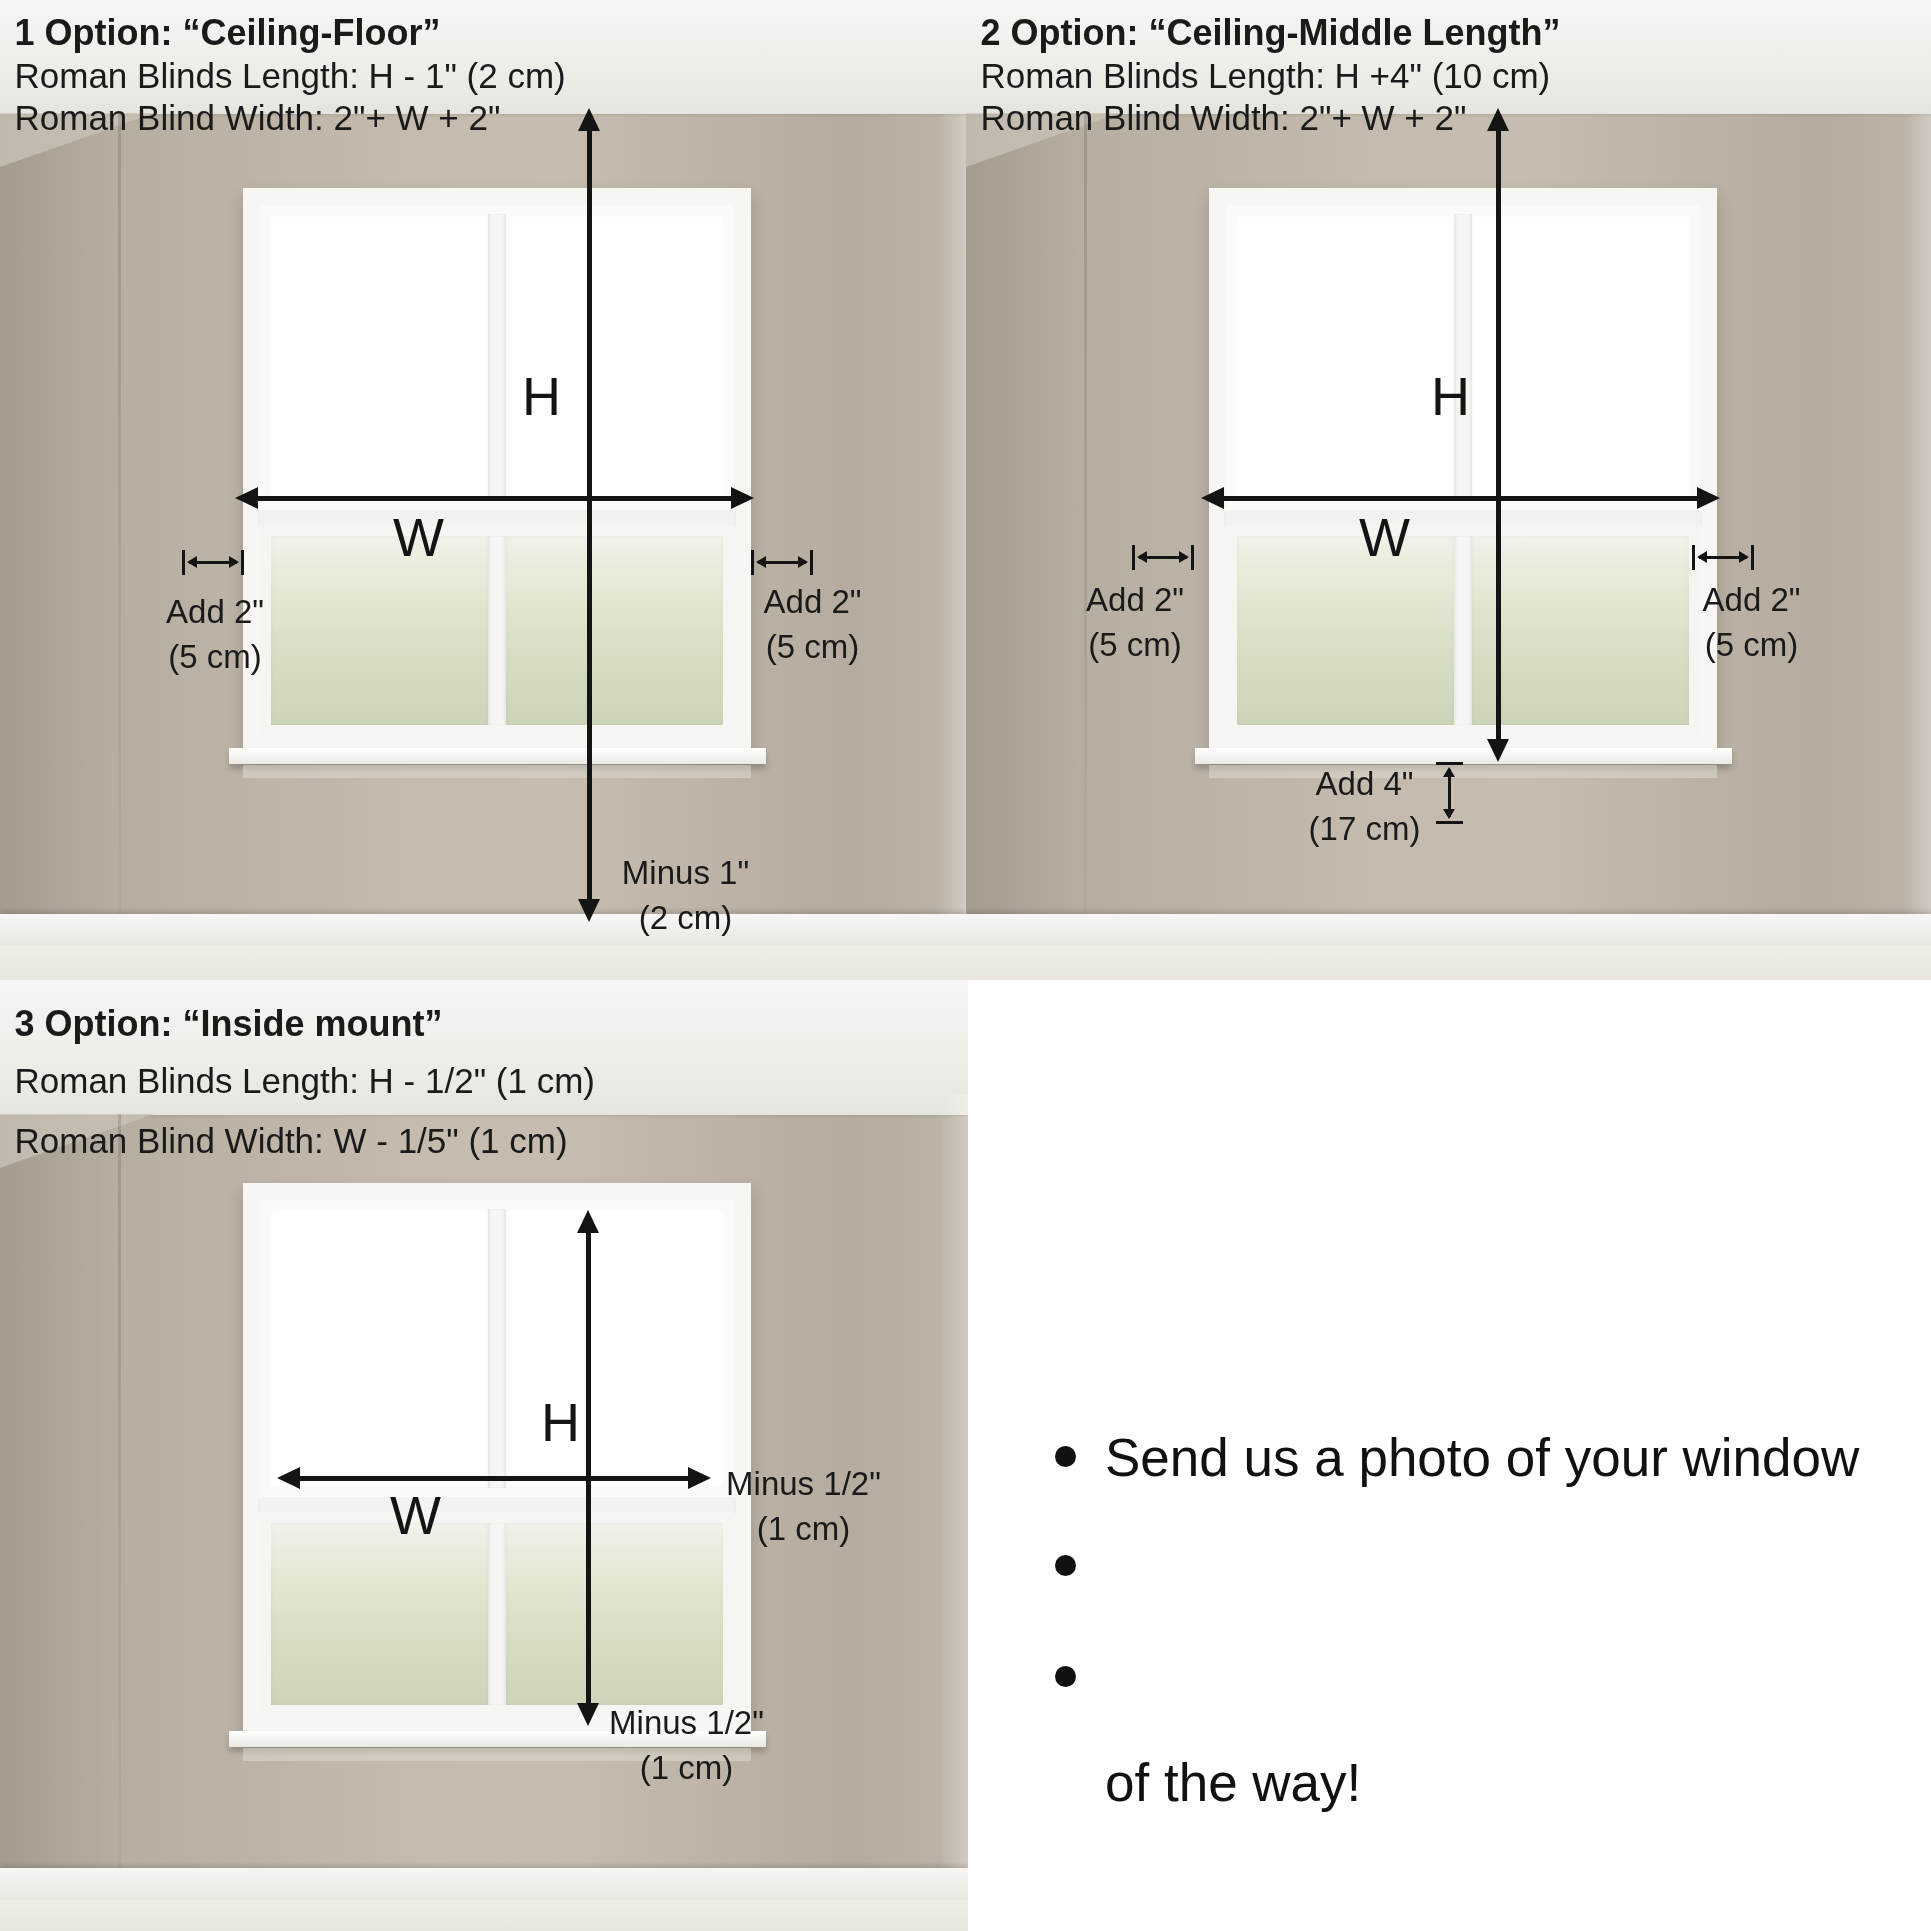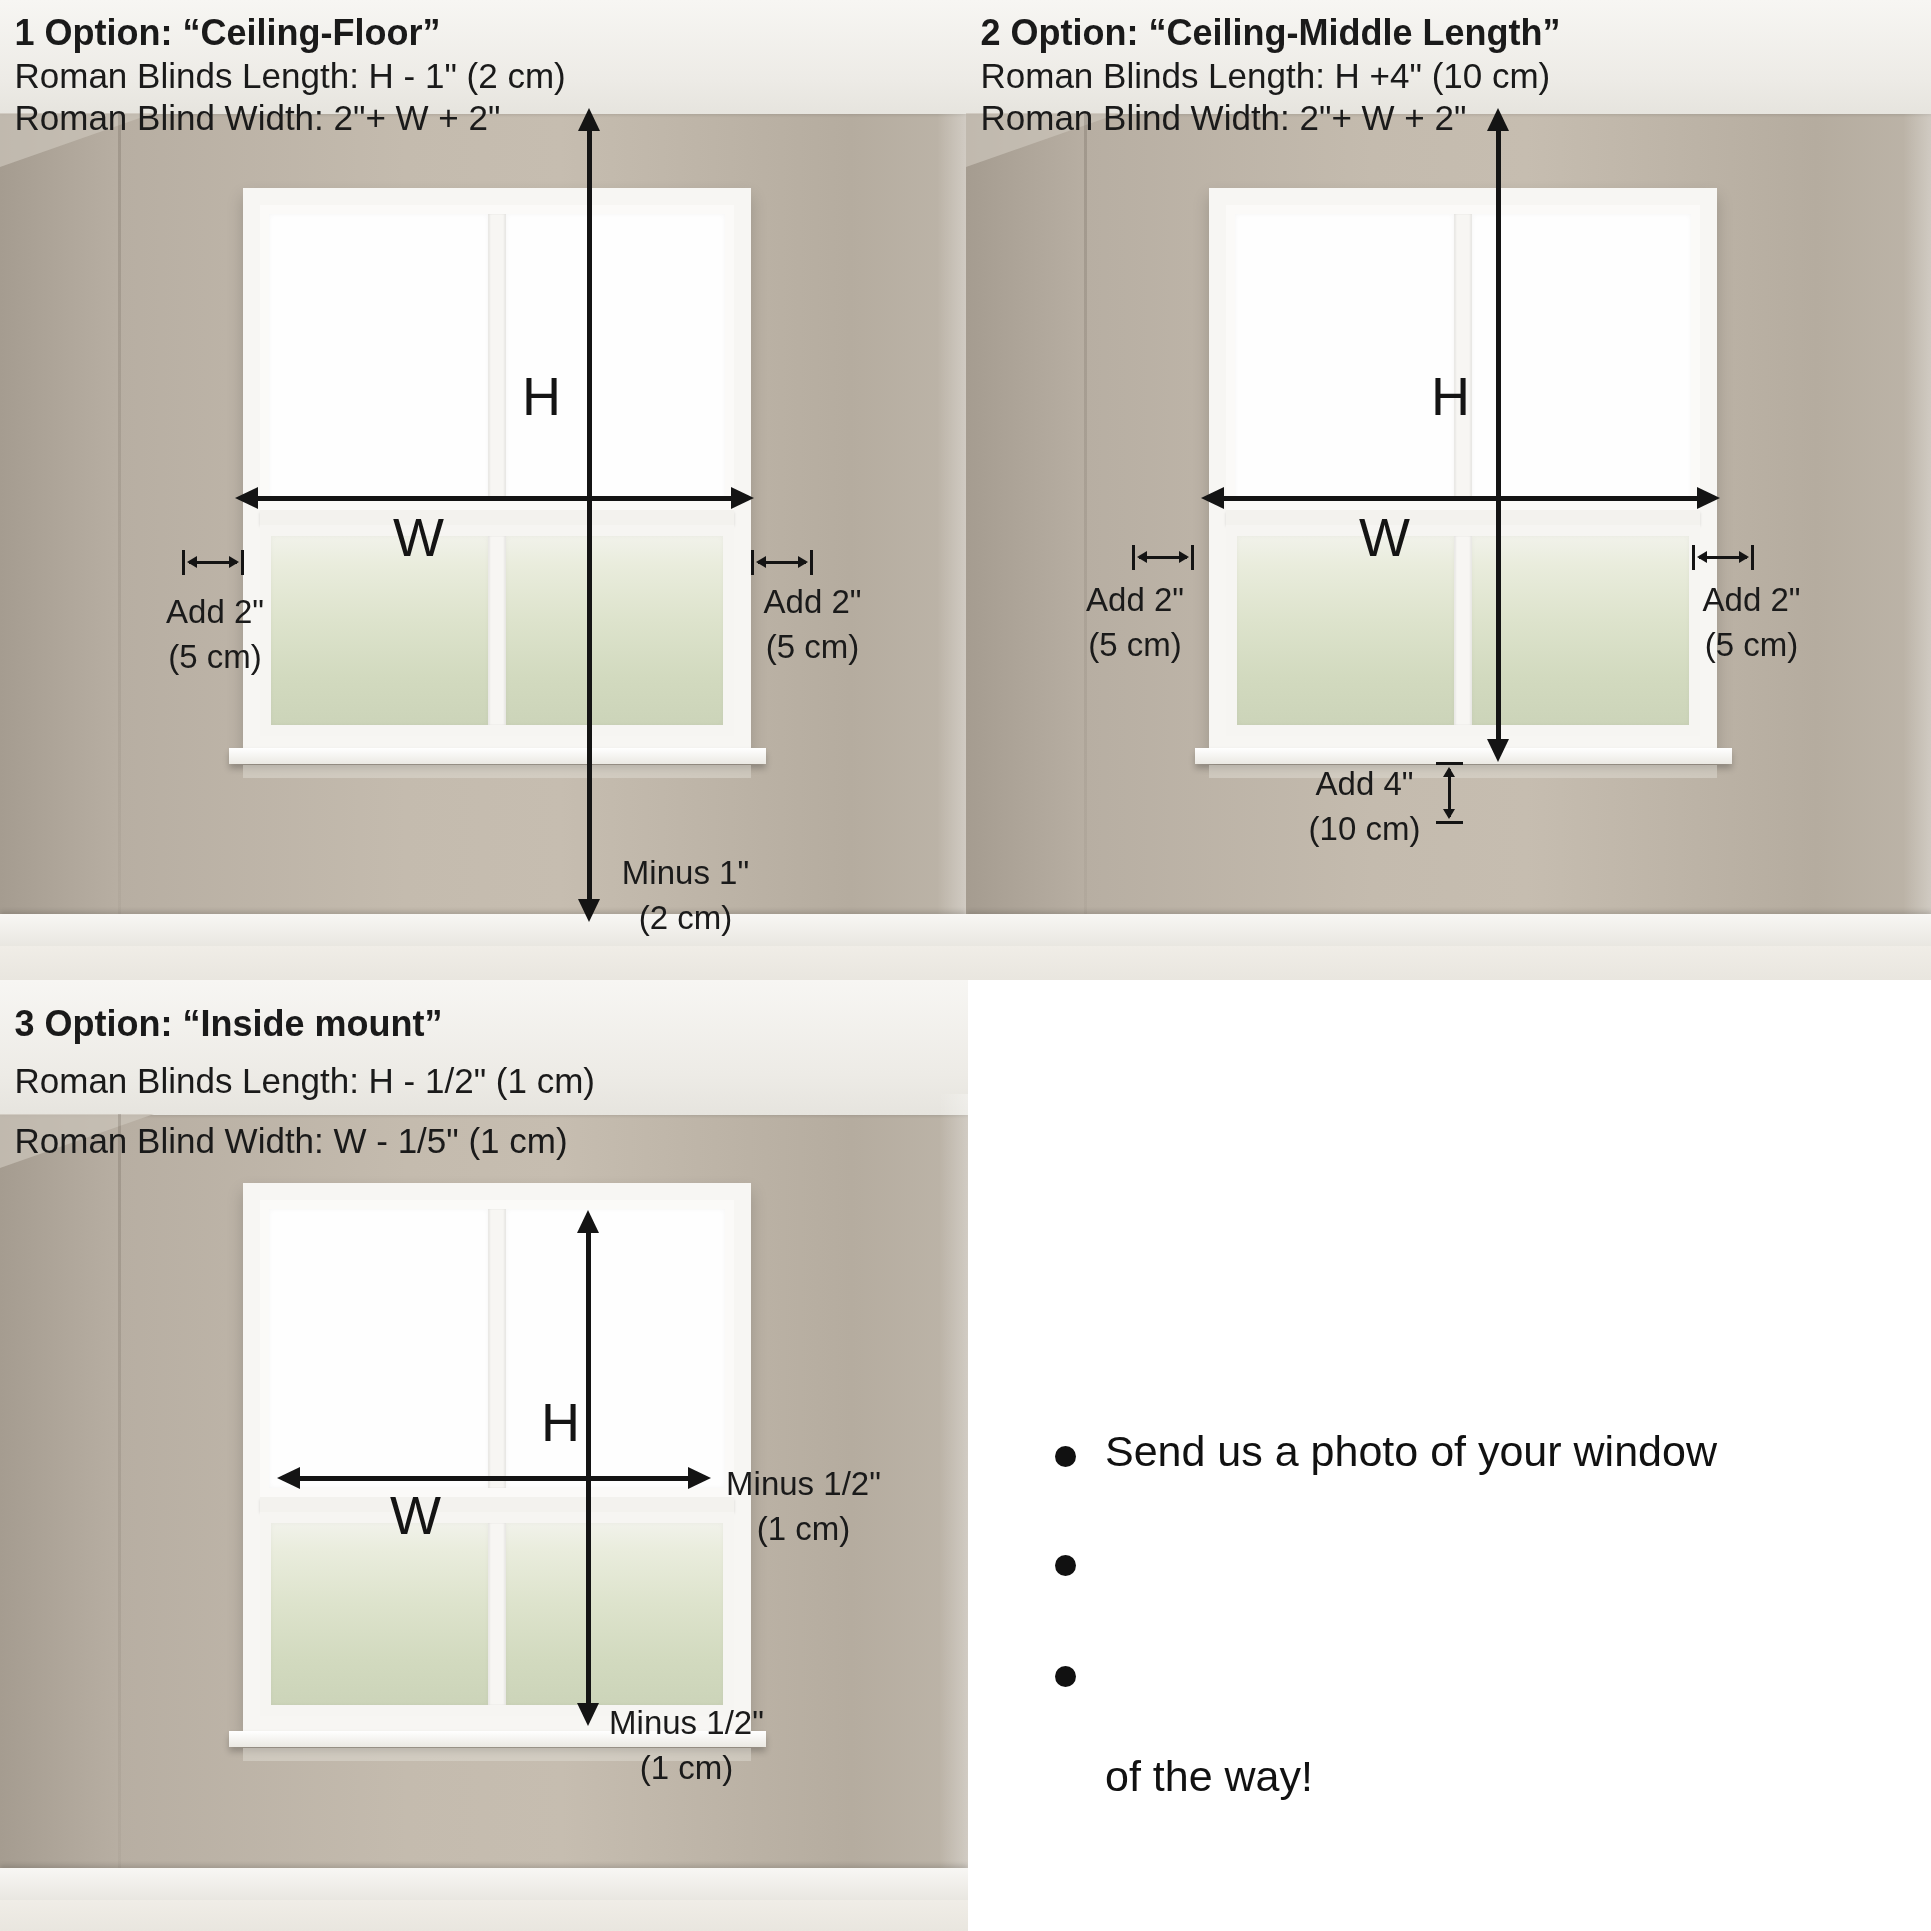--- a/index.html
+++ b/index.html
@@ -92,21 +92,21 @@
   .ind-v .m{flex:1;width:2.9px;background:#141414;margin:3.9px 0;position:relative;}
   .ind-v .m::before{content:"";position:absolute;top:-1.9px;left:50%;transform:translateX(-50%);
      border-left:6.8px solid transparent;border-right:6.8px solid transparent;border-bottom:10.6px solid #141414;}
   .ind-v .m::after{content:"";position:absolute;bottom:-1.9px;left:50%;transform:translateX(-50%);
      border-left:6.8px solid transparent;border-right:6.8px solid transparent;border-top:10.6px solid #141414;}
 
   
   #panel{position:absolute;left:968px;top:980px;width:963px;height:951px;background:#ffffff;z-index:4;}
   .pa-title{position:absolute;top:247px;left:0;width:100%;text-align:center;
             font-size:89px;font-weight:bold;letter-spacing:-1.9px;color:#0d0d0d;}
-  .bl{position:absolute;left:137px;font-size:43px;white-space:nowrap;color:#111;}
+  .bl{position:absolute;left:137px;font-size:53px;white-space:nowrap;color:#111;}
   .dot{position:absolute;left:87px;width:21px;height:21px;border-radius:50%;background:#111;}
 
   
   #pill{position:absolute;left:611px;top:962px;width:761px;height:156px;background:#e6e1d4;
         border-radius:81px;z-index:8;display:flex;align-items:center;justify-content:center;}
   #pill .pt{font-size:83px;font-weight:bold;letter-spacing:-1px;color:#0d0d0d;padding-bottom:3.9px;}
 </style>
 </head>
 <body>
 
@@ -230,21 +230,21 @@
       <div>(5 cm)</div>
     </div>
 
     <div class="ind-v" style="left:470px;top:762px;">
       <i class="b"></i>
         <i class="m"></i>
         <i class="b"></i>
     </div>
     <div class="note" style="left:326px;top:761px;width:145px;">
       <div>Add 4"</div>
-      <div>(10 cm)</div>
+      <div>(17 cm)</div>
     </div>
   </div>
 
   <div class="quad q3" id="q3">
     <div class="room">
       <div class="ceiling"></div>
       <div class="corner-tri"></div>
       <div class="corner-line"></div>
       <div class="corner-right"></div>
       <div class="window">

